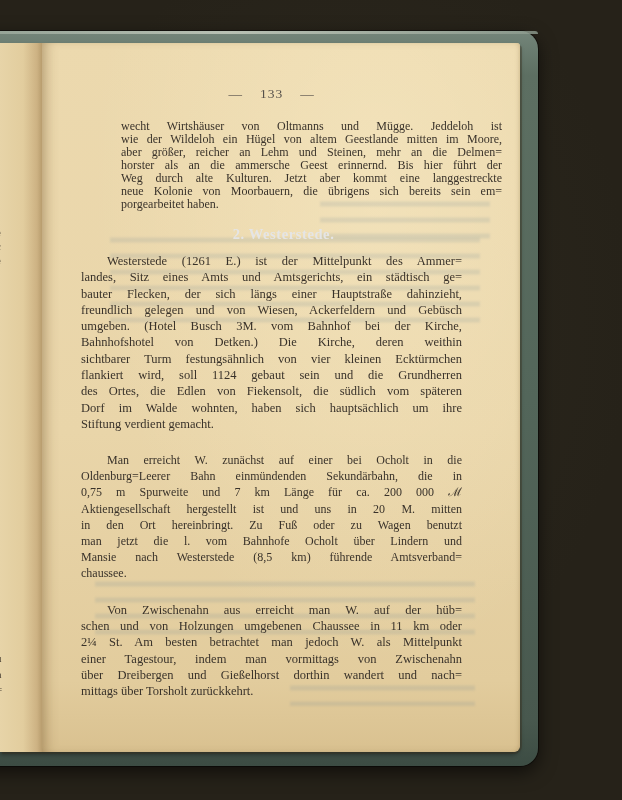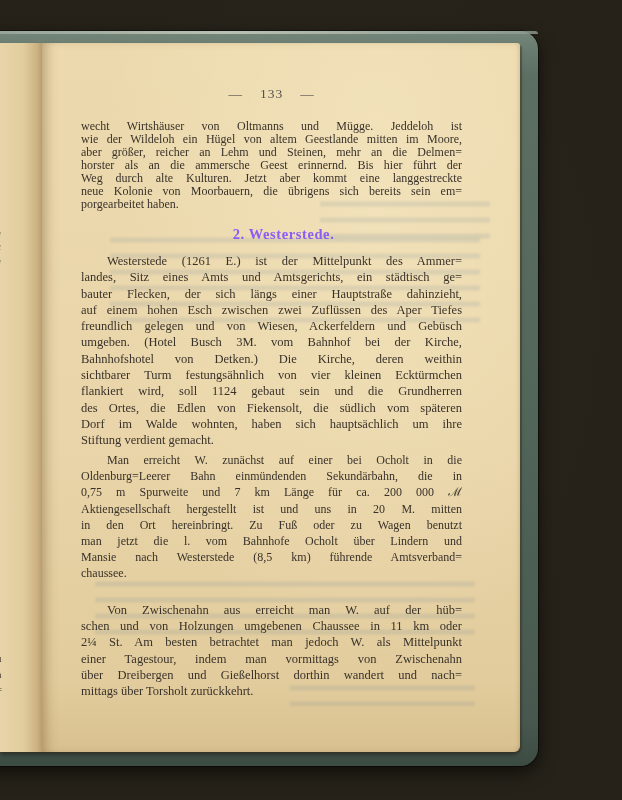--- a/index.html
+++ b/index.html
@@ -61,24 +61,24 @@
   .st4{left:290px;top:680px;width:185px;height:26px;}
   
   .print{position:absolute;left:0;top:0;width:622px;height:800px;color:#39322a;}
   .page-num{
     position:absolute;left:81px;top:86px;width:381px;
     display:flex;justify-content:center;align-items:center;gap:17px;
     font-size:13.5px;color:#55504a;letter-spacing:1px;
   }
   .heading{
     position:absolute;left:93px;top:226px;width:381px;
-    text-align:center;font-size:14.5px;font-weight:bold;letter-spacing:.6px;color:#8b5cf6;
+    text-align:center;font-size:14.5px;font-weight:bold;letter-spacing:.6px;color:#e5e5e5;
   }
   .para{position:absolute;left:81px;width:381px;}
-  .p1{top:120px;font-size:12px;line-height:13px;}
+  .p1{top:120px;font-size:12px;line-height:13px;margin-left:40px;}
   .p2{top:253px;font-size:12.5px;line-height:16.3px;}
   .p3{top:452px;font-size:12px;line-height:16.2px;}
   .p4{top:602px;font-size:12.5px;line-height:16.2px;}
   .line{text-align:justify;text-align-last:justify;white-space:normal;}
   .line.last{text-align-last:left;}
   .para.indent .line:first-child{text-indent:26px;font-family:Liberation Serif, serif;}
 </style>
 </head>
 <body>
 
@@ -132,21 +132,20 @@
         <div class="line">aber größer, reicher an Lehm und Steinen, mehr an die Delmen=</div>
         <div class="line">horster als an die ammersche Geest erinnernd. Bis hier führt der</div>
         <div class="line">Weg durch alte Kulturen. Jetzt aber kommt eine langgestreckte</div>
         <div class="line">neue Kolonie von Moorbauern, die übrigens sich bereits sein em=</div>
         <div class="line last">porgearbeitet haben.</div>
       </div>
       <div class="para p2 indent">
         <div class="line">Westerstede (1261 E.) ist der Mittelpunkt des Ammer=</div>
         <div class="line">landes, Sitz eines Amts und Amtsgerichts, ein städtisch ge=</div>
         <div class="line">bauter Flecken, der sich längs einer Hauptstraße dahinzieht,</div>
-        <div class="line">auf einem hohen Esch zwischen zwei Zuflüssen des Aper Tiefes</div>
         <div class="line">freundlich gelegen und von Wiesen, Ackerfeldern und Gebüsch</div>
         <div class="line">umgeben. (Hotel Busch 3M. vom Bahnhof bei der Kirche,</div>
         <div class="line">Bahnhofshotel von Detken.) Die Kirche, deren weithin</div>
         <div class="line">sichtbarer Turm festungsähnlich von vier kleinen Ecktürmchen</div>
         <div class="line">flankiert wird, soll 1124 gebaut sein und die Grundherren</div>
         <div class="line">des Ortes, die Edlen von Fiekensolt, die südlich vom späteren</div>
         <div class="line">Dorf im Walde wohnten, haben sich hauptsächlich um ihre</div>
         <div class="line last">Stiftung verdient gemacht.</div>
       </div>
       <div class="para p3 indent">

